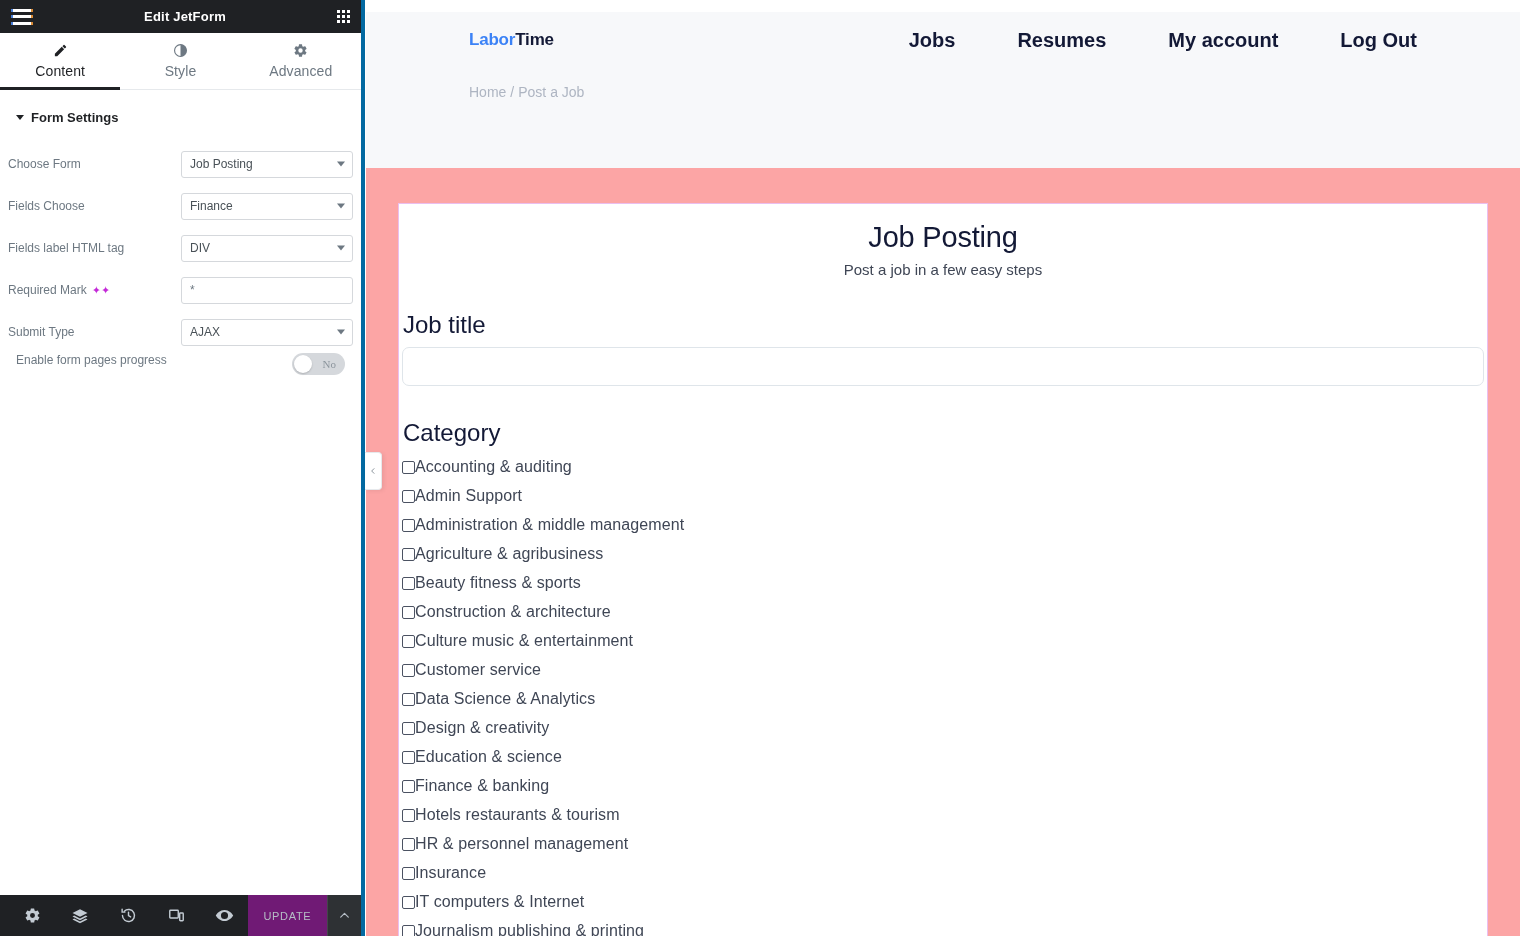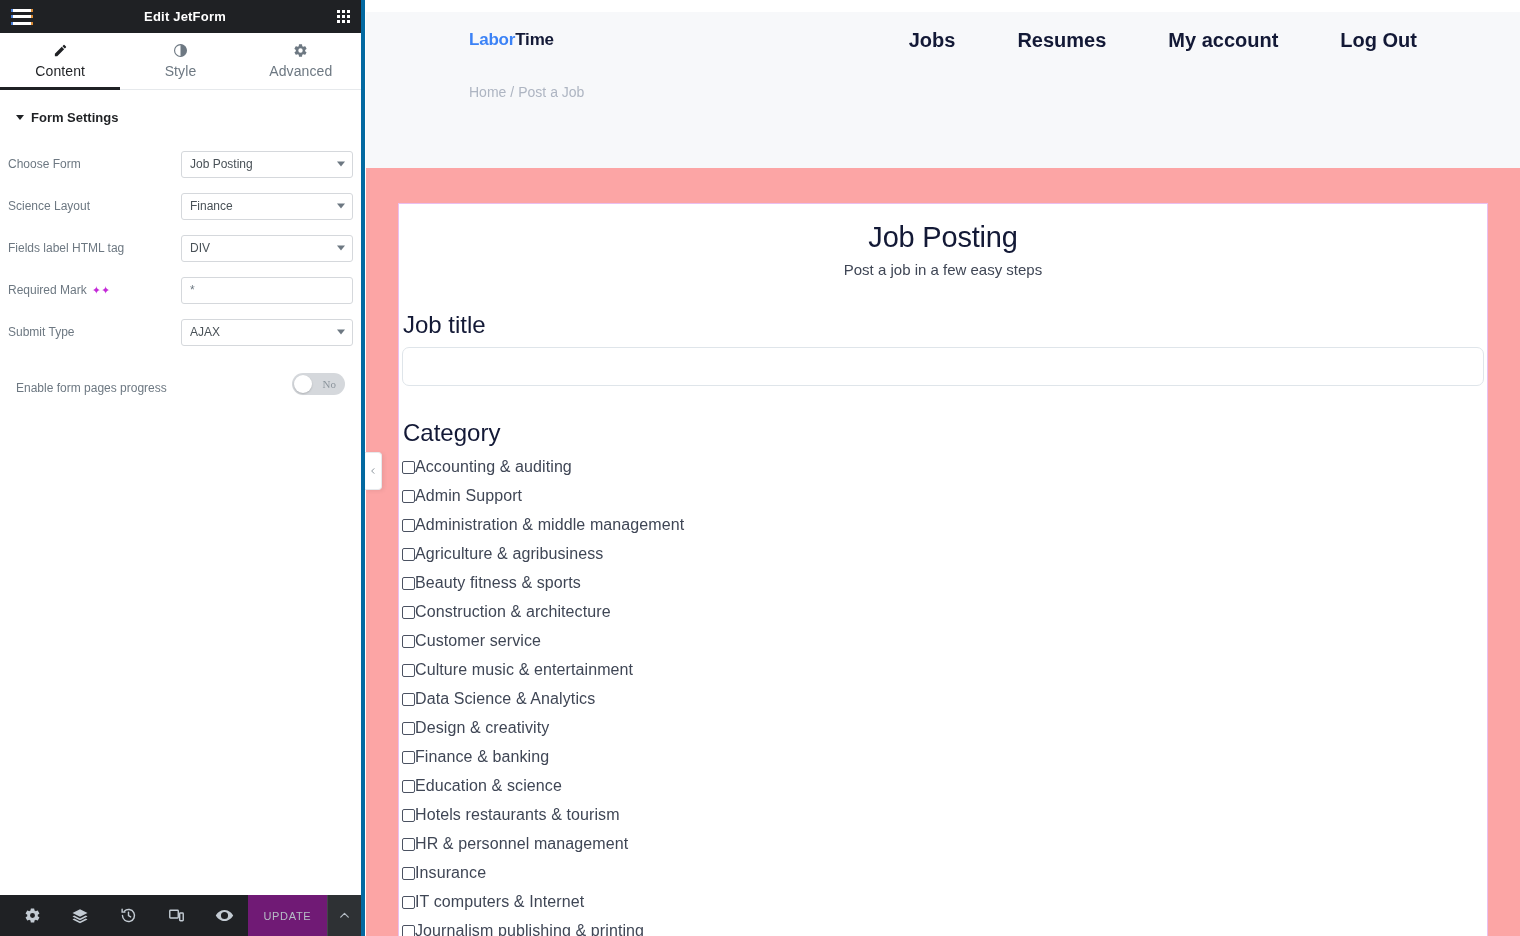--- a/index.html
+++ b/index.html
@@ -108,21 +108,21 @@
   }
   .text-box { padding-right: 8px; color: #6d7882; }
   .select-caret {
     position: absolute; right: 8px; top: 50%; transform: translateY(-50%);
     width: 0; height: 0;
     border-left: 4px solid transparent; border-right: 4px solid transparent;
     border-top: 5px solid #6d7882;
     pointer-events: none;
   }
 
-  .toggle-row { display: flex; align-items: flex-end; padding: 0 16px; height: 42px; }
+  .toggle-row { display: flex; align-items: flex-start; padding: 0 16px; height: 42px; }
   .toggle-label { flex: 1; font-size: 12px; color: #6d7882; }
   .toggle {
     width: 53px; height: 22px; border-radius: 11px;
     background: #d5d8dc;
     display: flex; align-items: center;
     position: relative; cursor: pointer;
   }
   .toggle .knob {
     width: 18px; height: 18px; border-radius: 50%;
     background: #ffffff; margin-left: 2px;
@@ -350,21 +350,21 @@
 
       <div class="ctrl-row">
         <div class="ctrl-label">Choose Form</div>
         <div class="ctrl-field">
           <div class="select-box">Job Posting</div>
           <span class="select-caret"></span>
         </div>
       </div>
 
       <div class="ctrl-row">
-        <div class="ctrl-label">Science Layout</div>
+        <div class="ctrl-label">Fields Choose</div>
         <div class="ctrl-field">
           <div class="select-box">Finance</div>
           <span class="select-caret"></span>
         </div>
       </div>
 
       <div class="ctrl-row">
         <div class="ctrl-label">Fields label HTML tag</div>
         <div class="ctrl-field">
           <div class="select-box">DIV</div>
@@ -502,41 +502,41 @@
             <div class="check-row">
                 <span class="check-box"></span>
                 <span class="check-text">Beauty fitness &amp; sports</span>
               </div>
             <div class="check-row">
                 <span class="check-box"></span>
                 <span class="check-text">Construction &amp; architecture</span>
               </div>
             <div class="check-row">
                 <span class="check-box"></span>
+                <span class="check-text">Culture music &amp; entertainment</span>
+              </div>
+            <div class="check-row">
+                <span class="check-box"></span>
                 <span class="check-text">Customer service</span>
               </div>
             <div class="check-row">
                 <span class="check-box"></span>
-                <span class="check-text">Culture music &amp; entertainment</span>
-              </div>
-            <div class="check-row">
-                <span class="check-box"></span>
                 <span class="check-text">Data Science &amp; Analytics</span>
               </div>
             <div class="check-row">
                 <span class="check-box"></span>
                 <span class="check-text">Design &amp; creativity</span>
               </div>
             <div class="check-row">
                 <span class="check-box"></span>
+                <span class="check-text">Education &amp; science</span>
+              </div>
+            <div class="check-row">
+                <span class="check-box"></span>
                 <span class="check-text">Finance &amp; banking</span>
-              </div>
-            <div class="check-row">
-                <span class="check-box"></span>
-                <span class="check-text">Education &amp; science</span>
               </div>
             <div class="check-row">
                 <span class="check-box"></span>
                 <span class="check-text">Hotels restaurants &amp; tourism</span>
               </div>
             <div class="check-row">
                 <span class="check-box"></span>
                 <span class="check-text">HR &amp; personnel management</span>
               </div>
             <div class="check-row">

